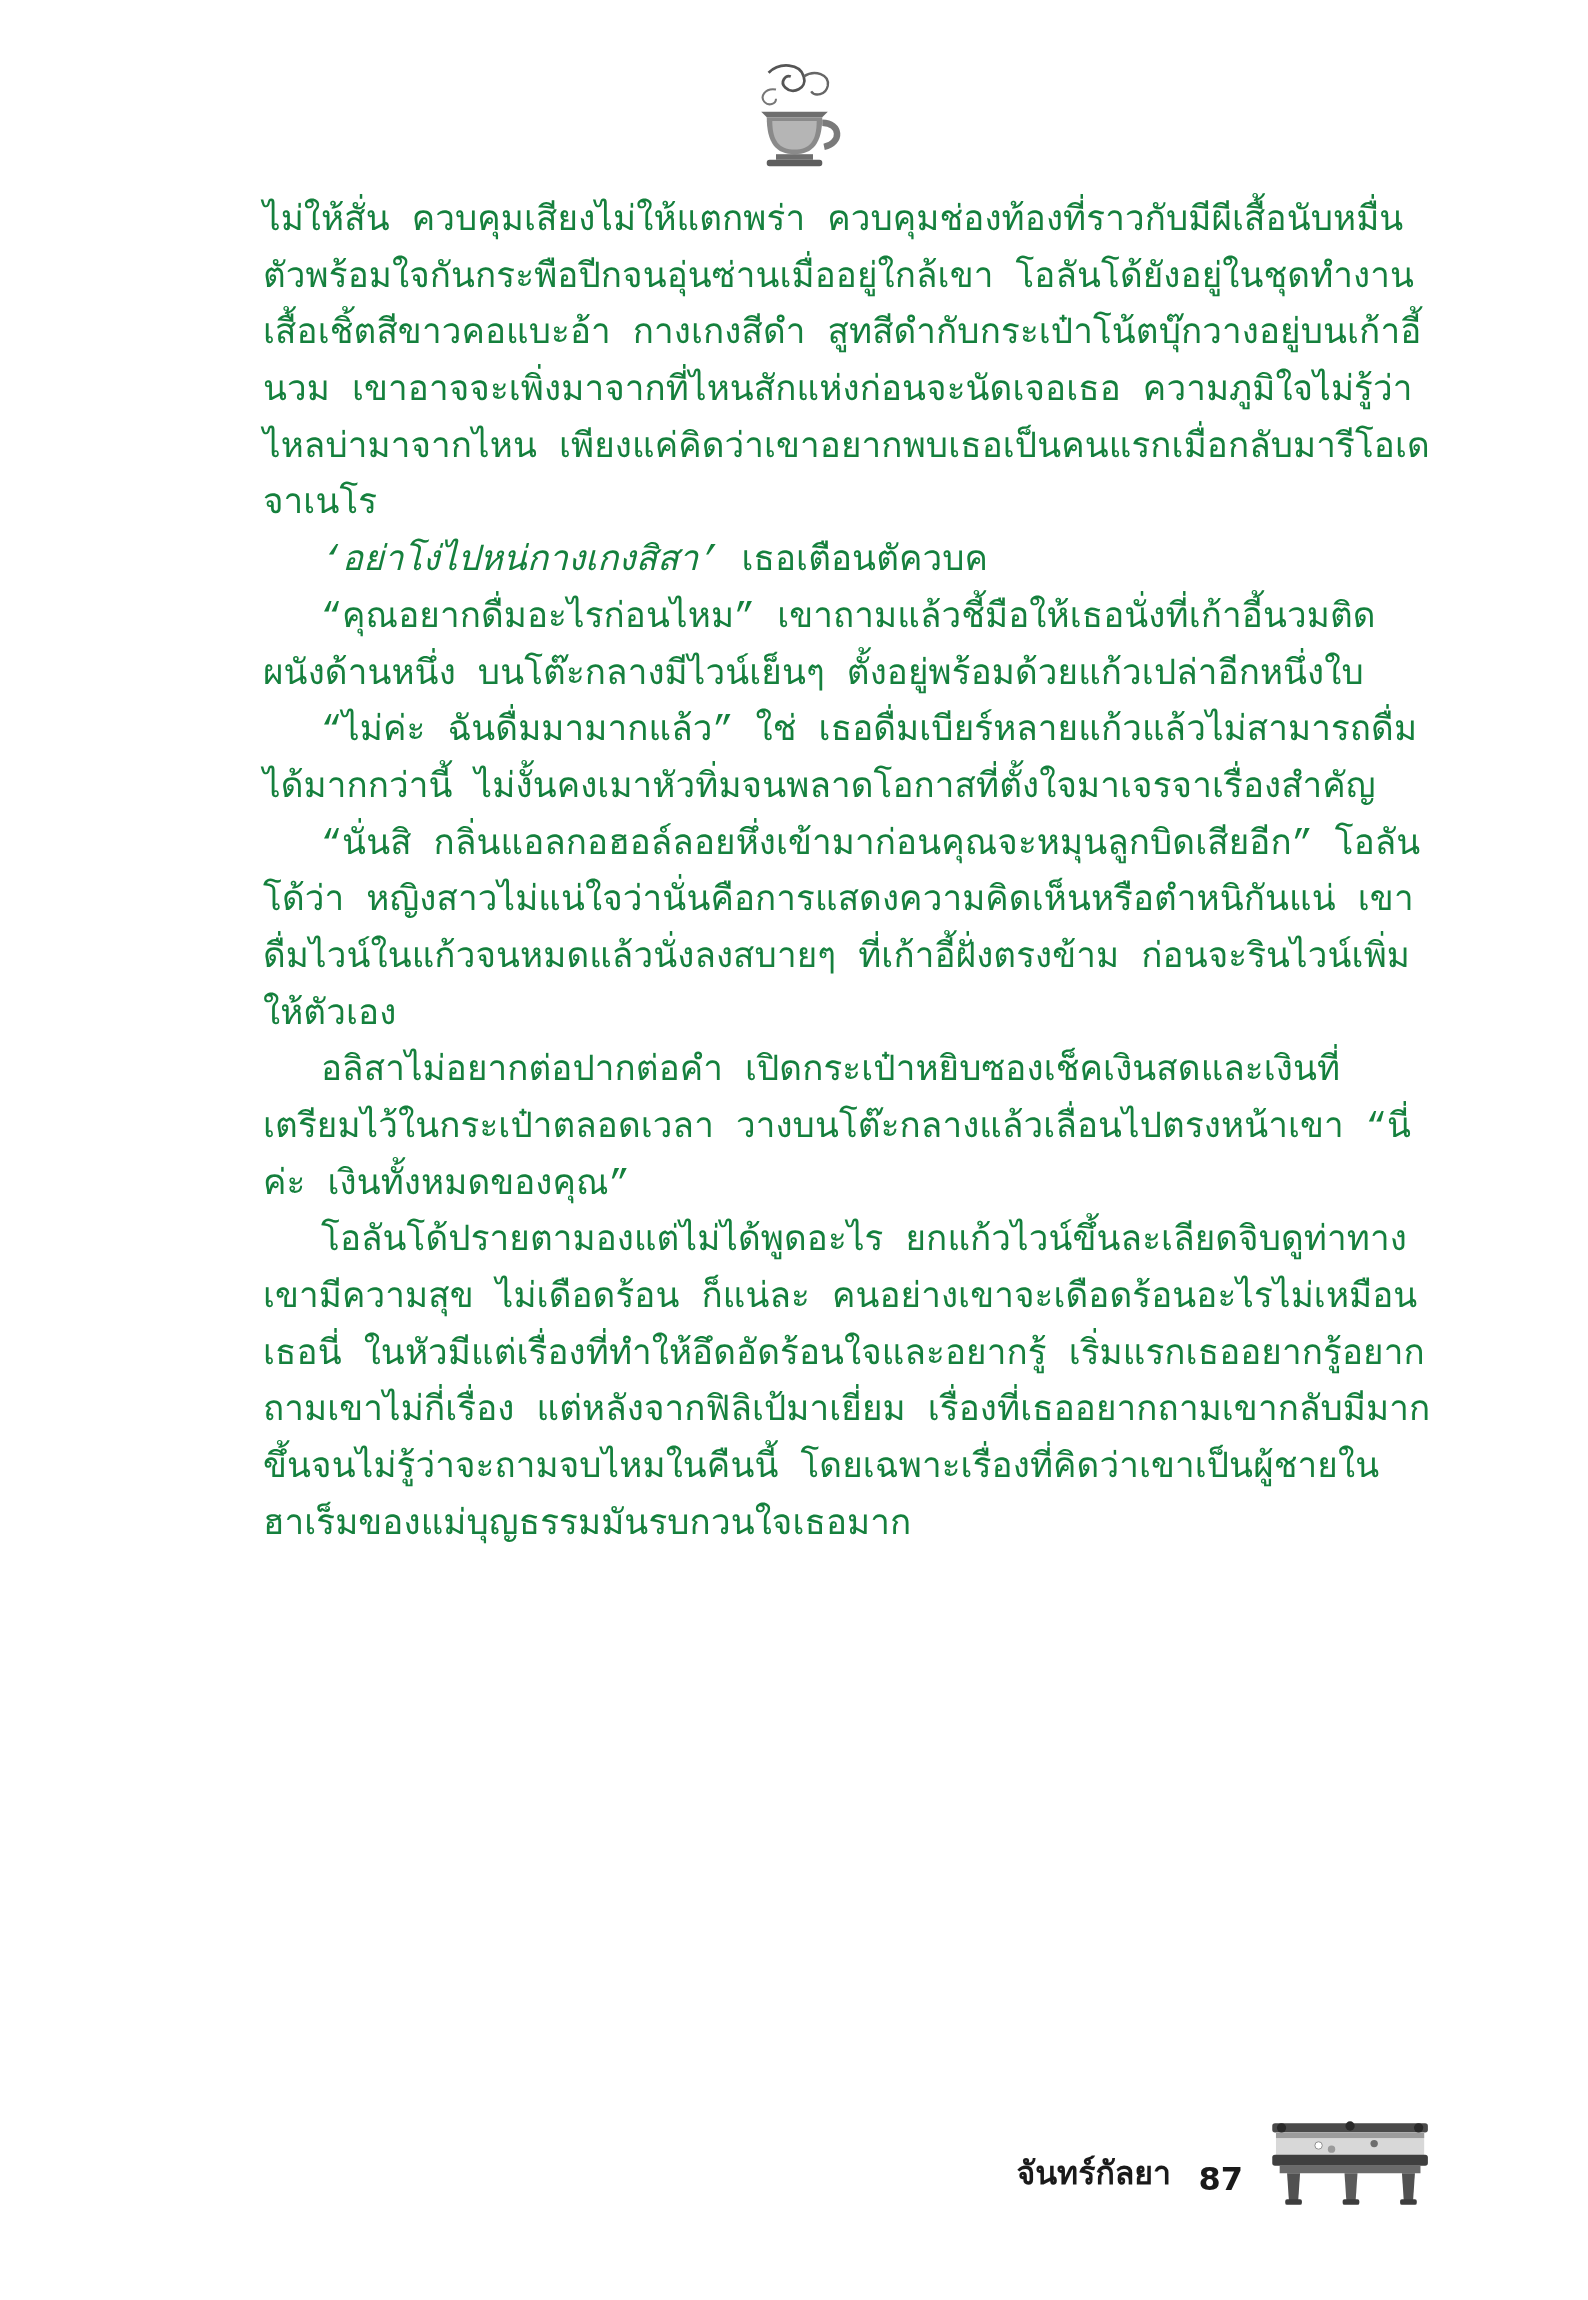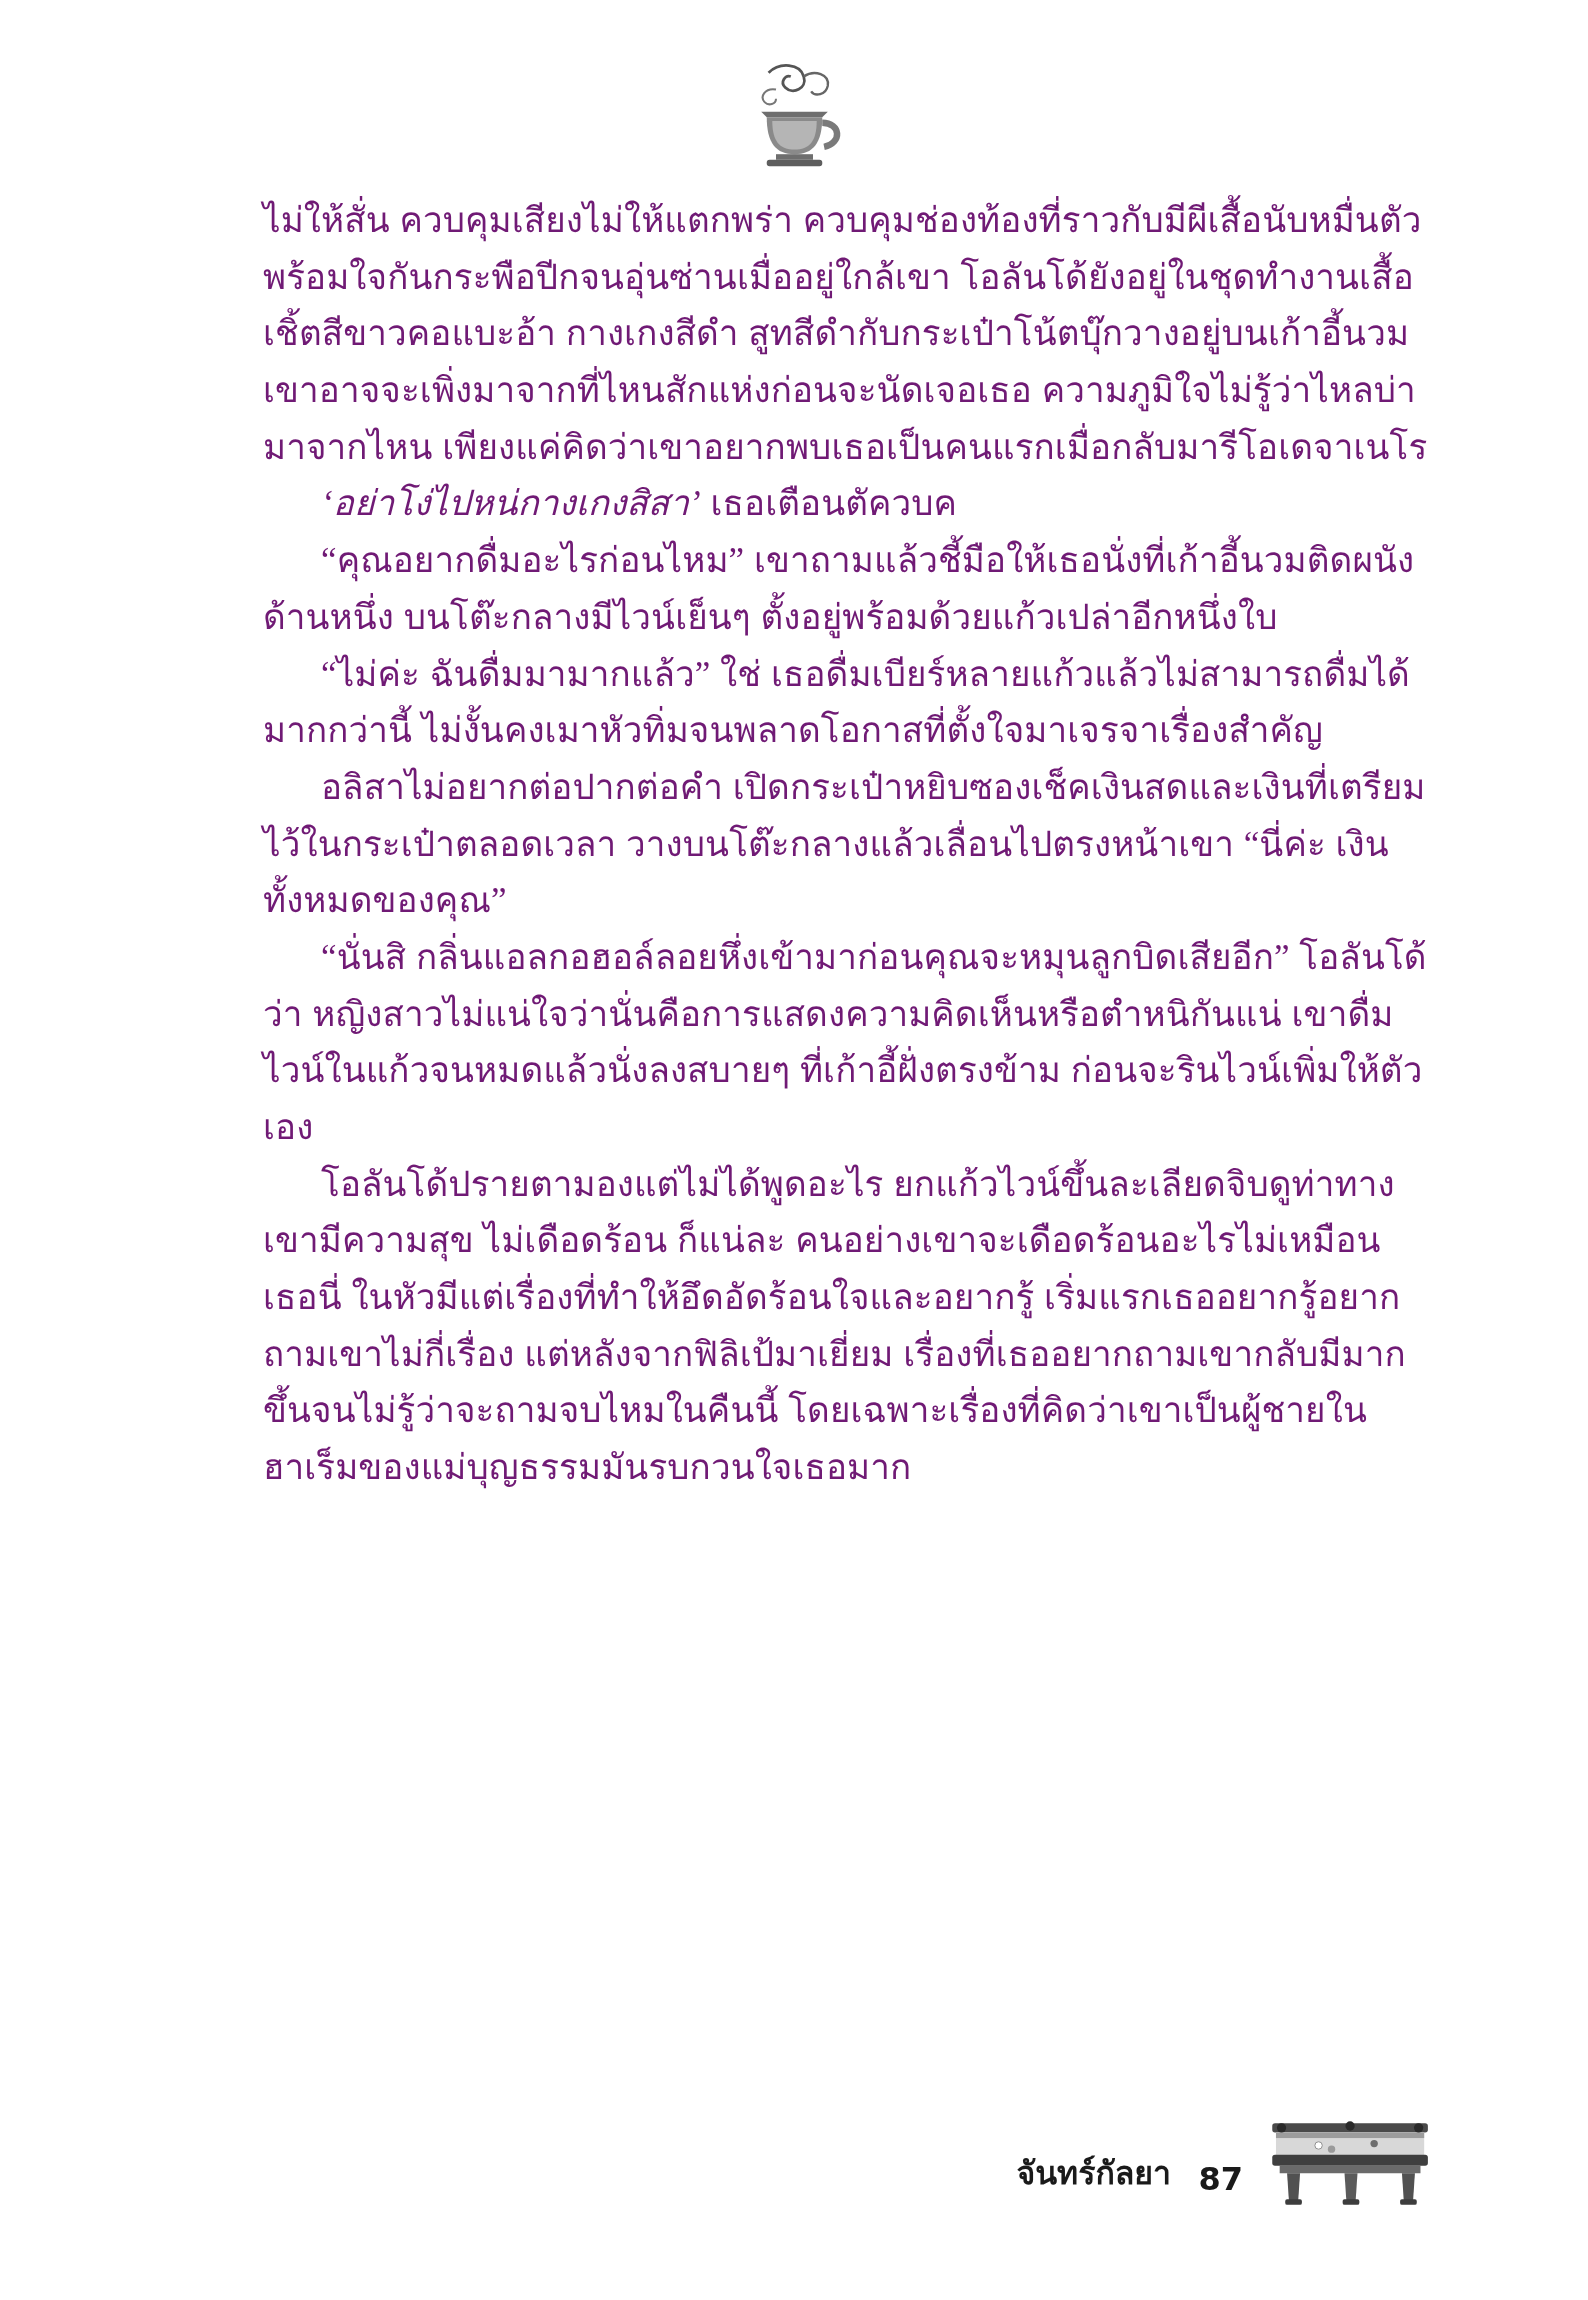--- a/index.html
+++ b/index.html
@@ -34,24 +34,24 @@
   }
 
   
   .content {
     position: absolute;
     left: 263px;
     top: 193px;
     width: 1176px;
   }
   .para {
-    font-family: Liberation Serif, serif;
+    font-family: Liberation Mono, monospace;
     font-size: 35px;
     line-height: 1.62;
-    color: #701a75;
+    color: #15803d;
     margin: 0 8px 0 0;
     text-align: left;
     letter-spacing: 0.1px;
     word-spacing: 0.9px;
   }
   .para.indent {
     text-indent: 58px;
   }
   .inline-italic {
     font-style: italic;
@@ -121,23 +121,23 @@
   <div class="content">
 
     <p class="para">ไม่ให้สั่น ควบคุมเสียงไม่ให้แตกพร่า ควบคุมช่องท้องที่ราวกับมีผีเสื้อนับหมื่นตัวพร้อมใจกันกระพือปีกจนอุ่นซ่านเมื่ออยู่ใกล้เขา โอลันโด้ยังอยู่ในชุดทำงานเสื้อเชิ้ตสีขาวคอแบะอ้า กางเกงสีดำ สูทสีดำกับกระเป๋าโน้ตบุ๊กวางอยู่บนเก้าอี้นวม เขาอาจจะเพิ่งมาจากที่ไหนสักแห่งก่อนจะนัดเจอเธอ ความภูมิใจไม่รู้ว่าไหลบ่ามาจากไหน เพียงแค่คิดว่าเขาอยากพบเธอเป็นคนแรกเมื่อกลับมารีโอเดจาเนโร</p>
 
     <p class="para indent"><span class="inline-italic">‘อย่าโง่ไปหน่กางเกงสิสา’</span><span> เธอเตือนตัควบค</span></p>
 
     <p class="para indent">“คุณอยากดื่มอะไรก่อนไหม” เขาถามแล้วชี้มือให้เธอนั่งที่เก้าอี้นวมติดผนังด้านหนึ่ง บนโต๊ะกลางมีไวน์เย็นๆ ตั้งอยู่พร้อมด้วยแก้วเปล่าอีกหนึ่งใบ</p>
 
     <p class="para indent">“ไม่ค่ะ ฉันดื่มมามากแล้ว” ใช่ เธอดื่มเบียร์หลายแก้วแล้วไม่สามารถดื่มได้มากกว่านี้ ไม่งั้นคงเมาหัวทิ่มจนพลาดโอกาสที่ตั้งใจมาเจรจาเรื่องสำคัญ</p>
 
+    <p class="para indent">“นั่นสิ กลิ่นแอลกอฮอล์ลอยหึ่งเข้ามาก่อนคุณจะหมุนลูกบิดเสียอีก” โอลันโด้ว่า หญิงสาวไม่แน่ใจว่านั่นคือการแสดงความคิดเห็นหรือตำหนิกันแน่ เขาดื่มไวน์ในแก้วจนหมดแล้วนั่งลงสบายๆ ที่เก้าอี้ฝั่งตรงข้าม ก่อนจะรินไวน์เพิ่มให้ตัวเอง</p>
+
     <p class="para indent">อลิสาไม่อยากต่อปากต่อคำ เปิดกระเป๋าหยิบซองเช็คเงินสดและเงินที่เตรียมไว้ในกระเป๋าตลอดเวลา วางบนโต๊ะกลางแล้วเลื่อนไปตรงหน้าเขา “นี่ค่ะ เงินทั้งหมดของคุณ”</p>
-
-    <p class="para indent">“นั่นสิ กลิ่นแอลกอฮอล์ลอยหึ่งเข้ามาก่อนคุณจะหมุนลูกบิดเสียอีก” โอลันโด้ว่า หญิงสาวไม่แน่ใจว่านั่นคือการแสดงความคิดเห็นหรือตำหนิกันแน่ เขาดื่มไวน์ในแก้วจนหมดแล้วนั่งลงสบายๆ ที่เก้าอี้ฝั่งตรงข้าม ก่อนจะรินไวน์เพิ่มให้ตัวเอง</p>
 
     <p class="para indent">โอลันโด้ปรายตามองแต่ไม่ได้พูดอะไร ยกแก้วไวน์ขึ้นละเลียดจิบดูท่าทางเขามีความสุข ไม่เดือดร้อน ก็แน่ละ คนอย่างเขาจะเดือดร้อนอะไรไม่เหมือนเธอนี่ ในหัวมีแต่เรื่องที่ทำให้อึดอัดร้อนใจและอยากรู้ เริ่มแรกเธออยากรู้อยากถามเขาไม่กี่เรื่อง แต่หลังจากฟิลิเป้มาเยี่ยม เรื่องที่เธออยากถามเขากลับมีมากขึ้นจนไม่รู้ว่าจะถามจบไหมในคืนนี้ โดยเฉพาะเรื่องที่คิดว่าเขาเป็นผู้ชายในฮาเร็มของแม่บุญธรรมมันรบกวนใจเธอมาก</p>
 
   </div>
 
   <div class="footer">
     <div class="footer-inner">
       <span class="footer-text">จันทร์กัลยา</span>
       <span class="footer-page">87</span>
       <div class="footer-art">

